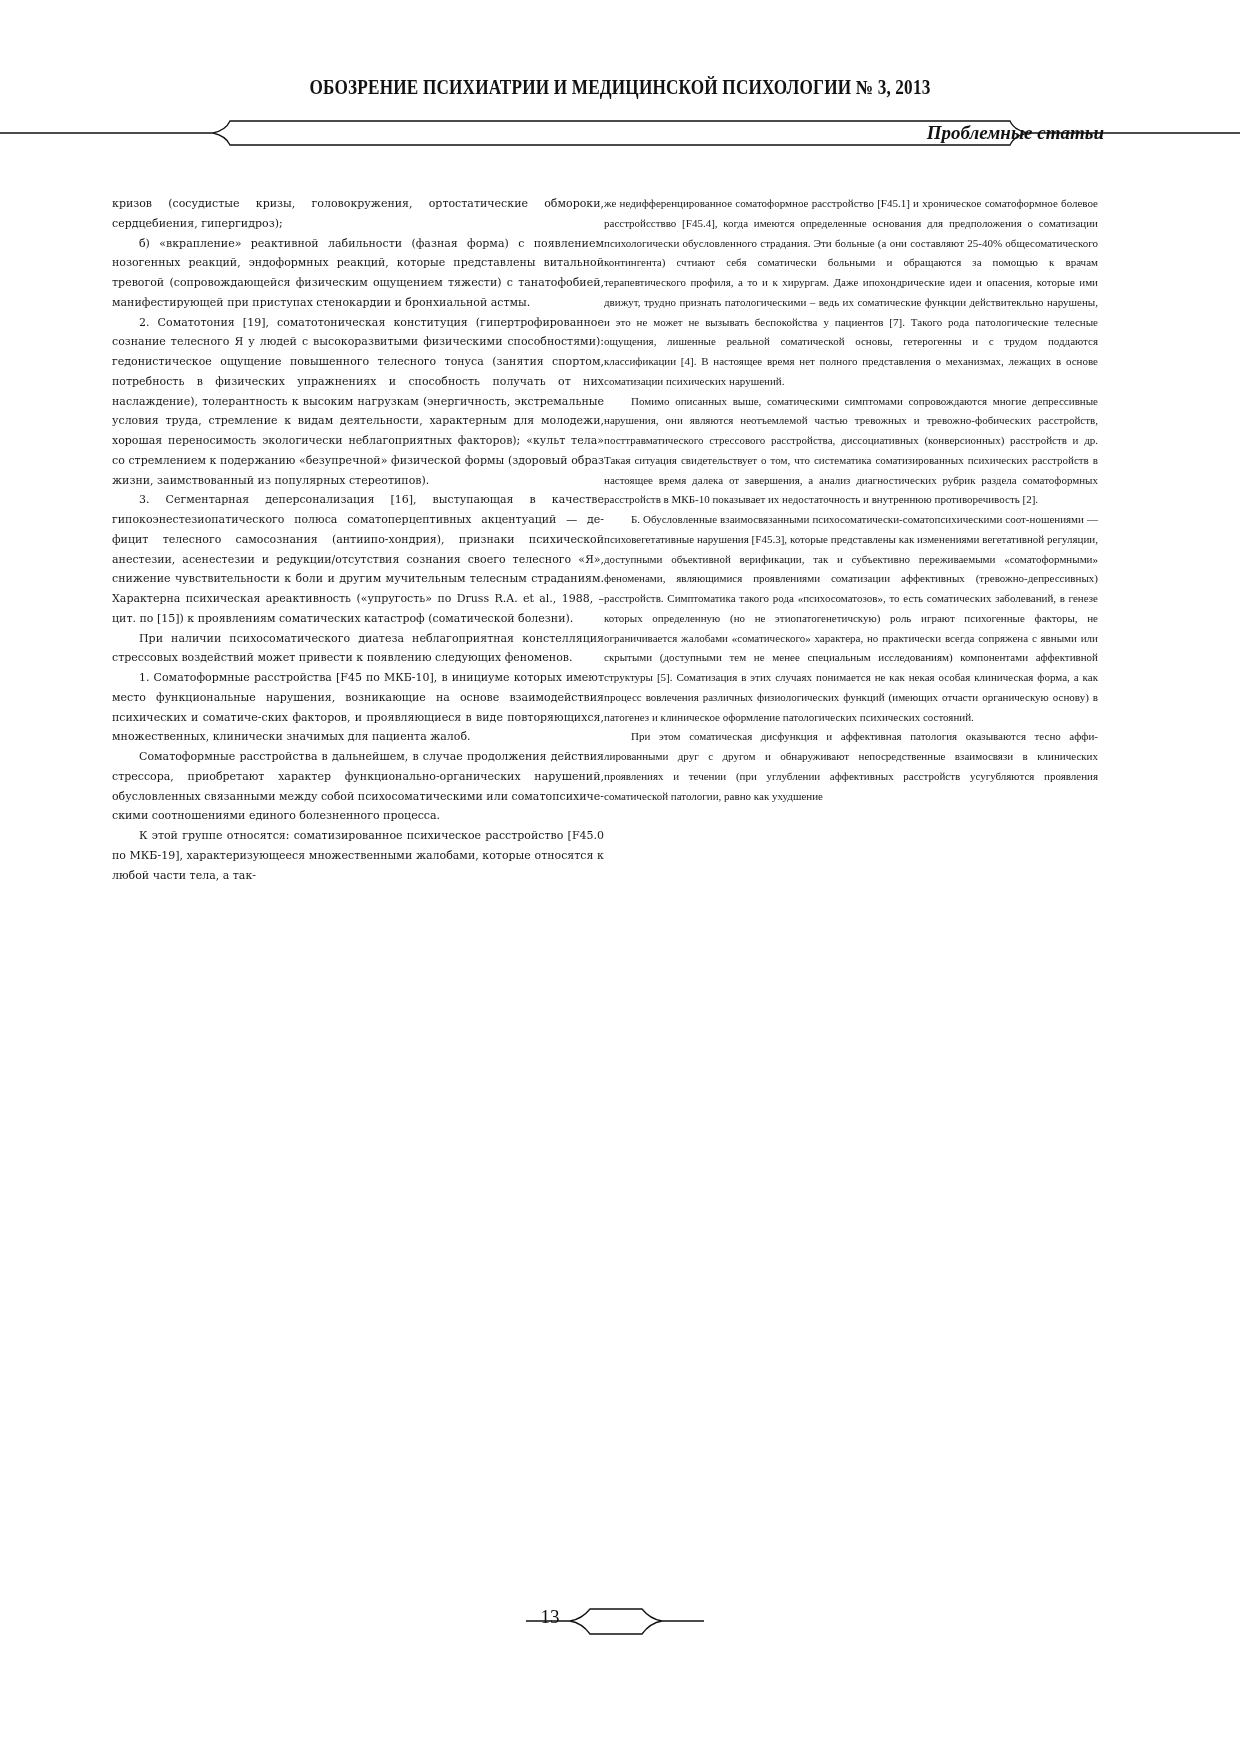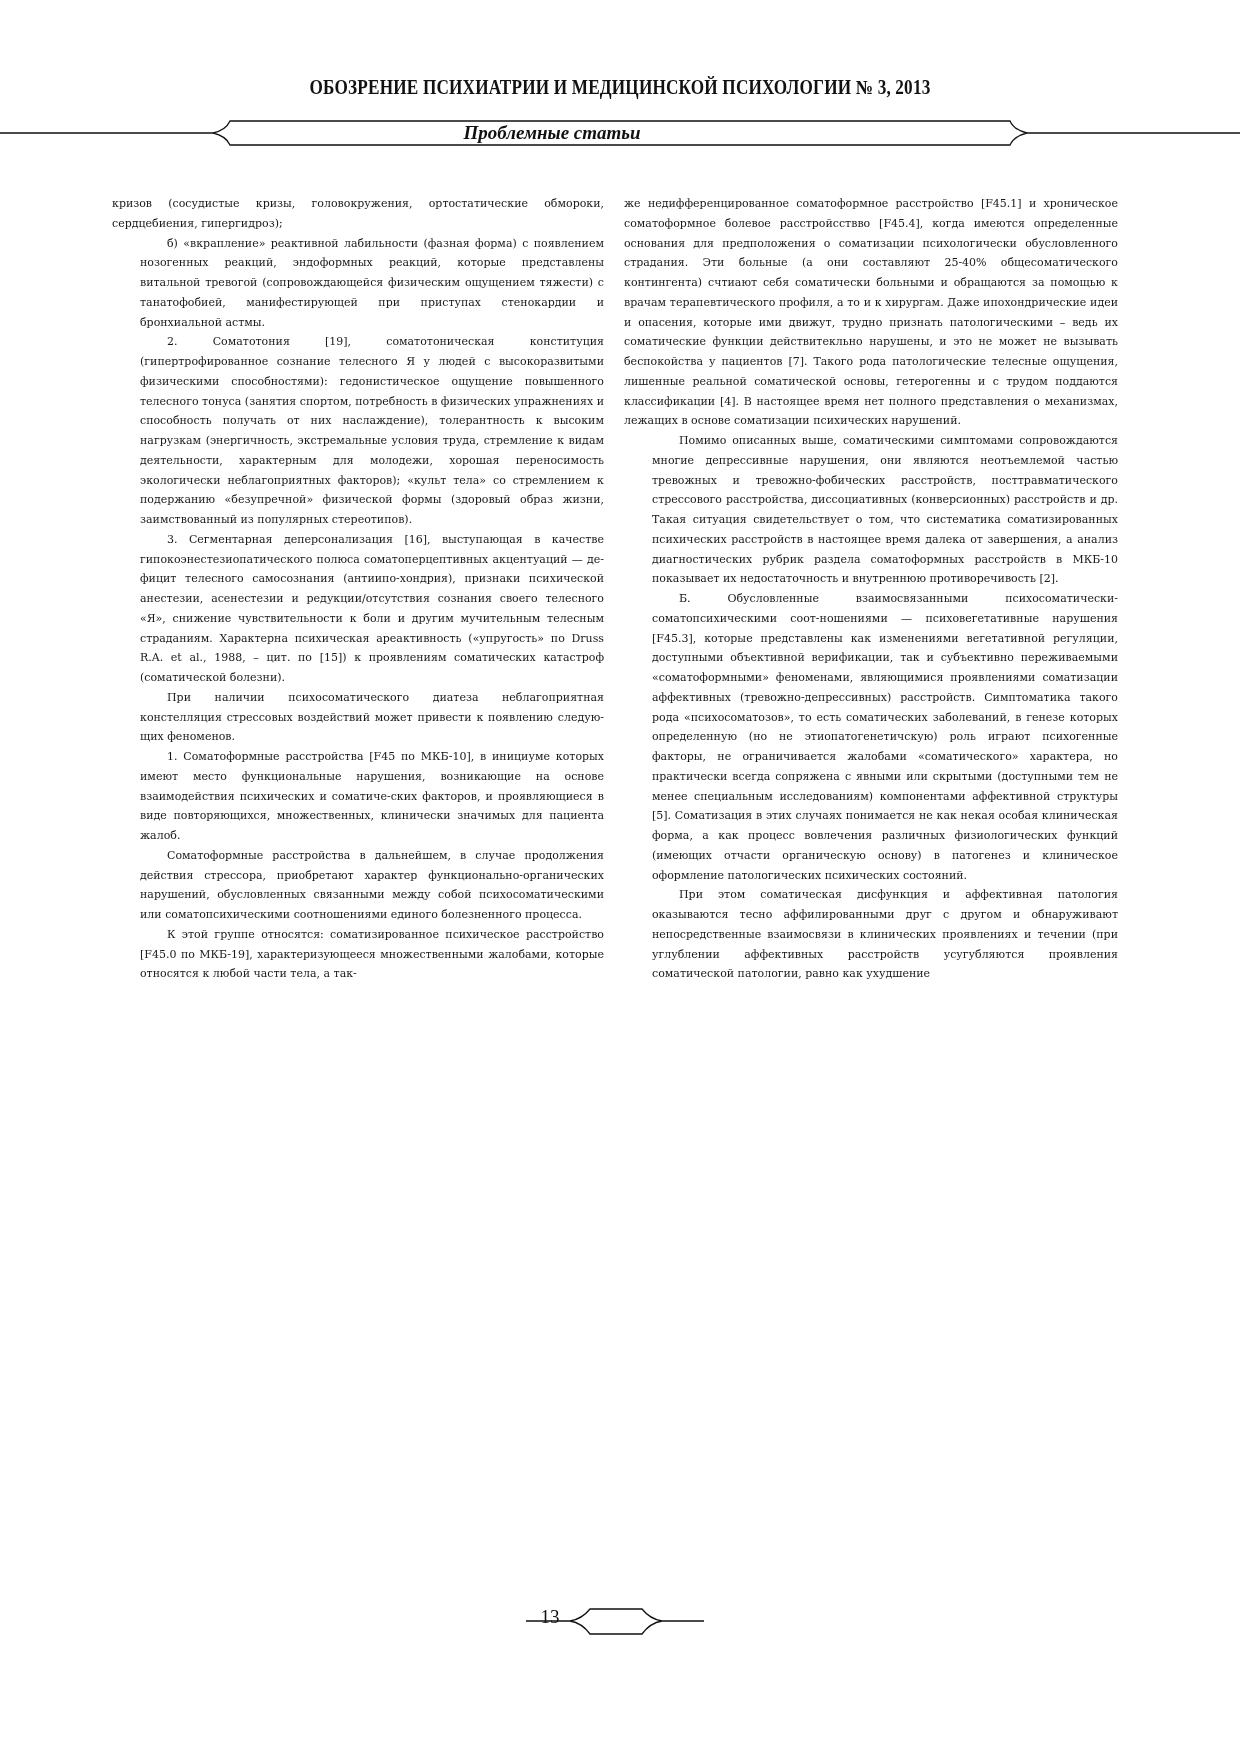--- a/index.html
+++ b/index.html
@@ -5,33 +5,33 @@
     html, body { margin: 0; padding: 0; background: #ffffff; }
     body { width: 1240px; height: 1754px; position: relative; overflow: hidden; color: #141414; }
     .journal-title {
       position: absolute; top: 76px; left: 0; width: 1240px; text-align: center;
       font-family: "Liberation Serif", "DejaVu Serif", serif; font-weight: bold;
       font-size: 20px; letter-spacing: 0.2px; color: #111;
       transform: scaleX(0.86); transform-origin: 620px 0;
     }
     .banner-svg { position: absolute; top: 118px; left: 0; }
     .section-label {
-      position: absolute; top: 122px; left: 0; width: 1104px; text-align: center;
+      position: absolute; top: 122px; left: 0; width: 1104px; text-align: right;
       font-family: "Liberation Serif", "DejaVu Serif", serif; font-style: italic; font-weight: bold;
       font-size: 19px; color: #111;
     }
     .column {
       position: absolute; top: 194px; width: 492px;
       font-family: "DejaVu Serif", "Liberation Serif", serif; font-size: 11px;
       line-height: 19.75px; text-align: justify; hyphens: manual; color: #181818;
     }
     .col-left { left: 112px; }
-    .col-right { left: 624px; width: 494px; }
+    .col-right { left: 604px; width: 494px; font-family: Liberation Serif, serif; }
     .column p { margin: 0; }
-    .column p.indent { text-indent: 27px; margin-left: 28px; }
+    .column p.indent { text-indent: 27px; }
     .footer-svg { position: absolute; top: 1604px; left: 0; }
     .page-number {
       position: absolute; top: 1606px; left: 0; width: 1100px; text-align: center;
       font-family: "Liberation Serif", "DejaVu Serif", serif; font-size: 19px; color: #111;
     }
   </style>
 </head>
 <body>
 
 <div class="journal-title">ОБОЗРЕНИЕ ПСИХИАТРИИ И МЕДИЦИНСКОЙ ПСИХОЛОГИИ № 3, 2013</div>

